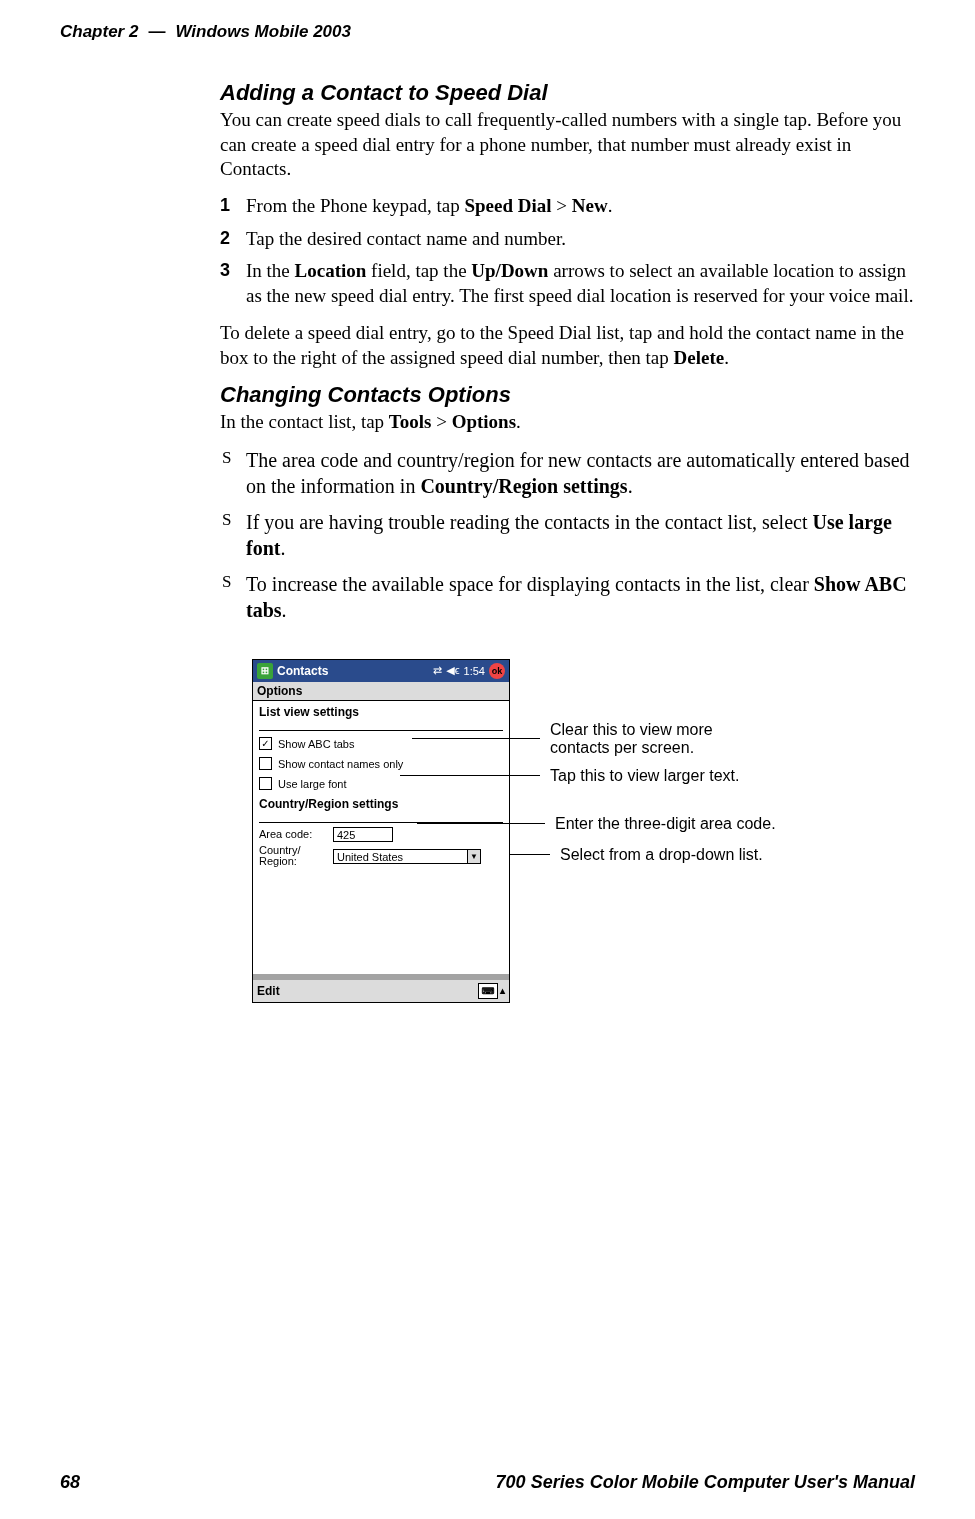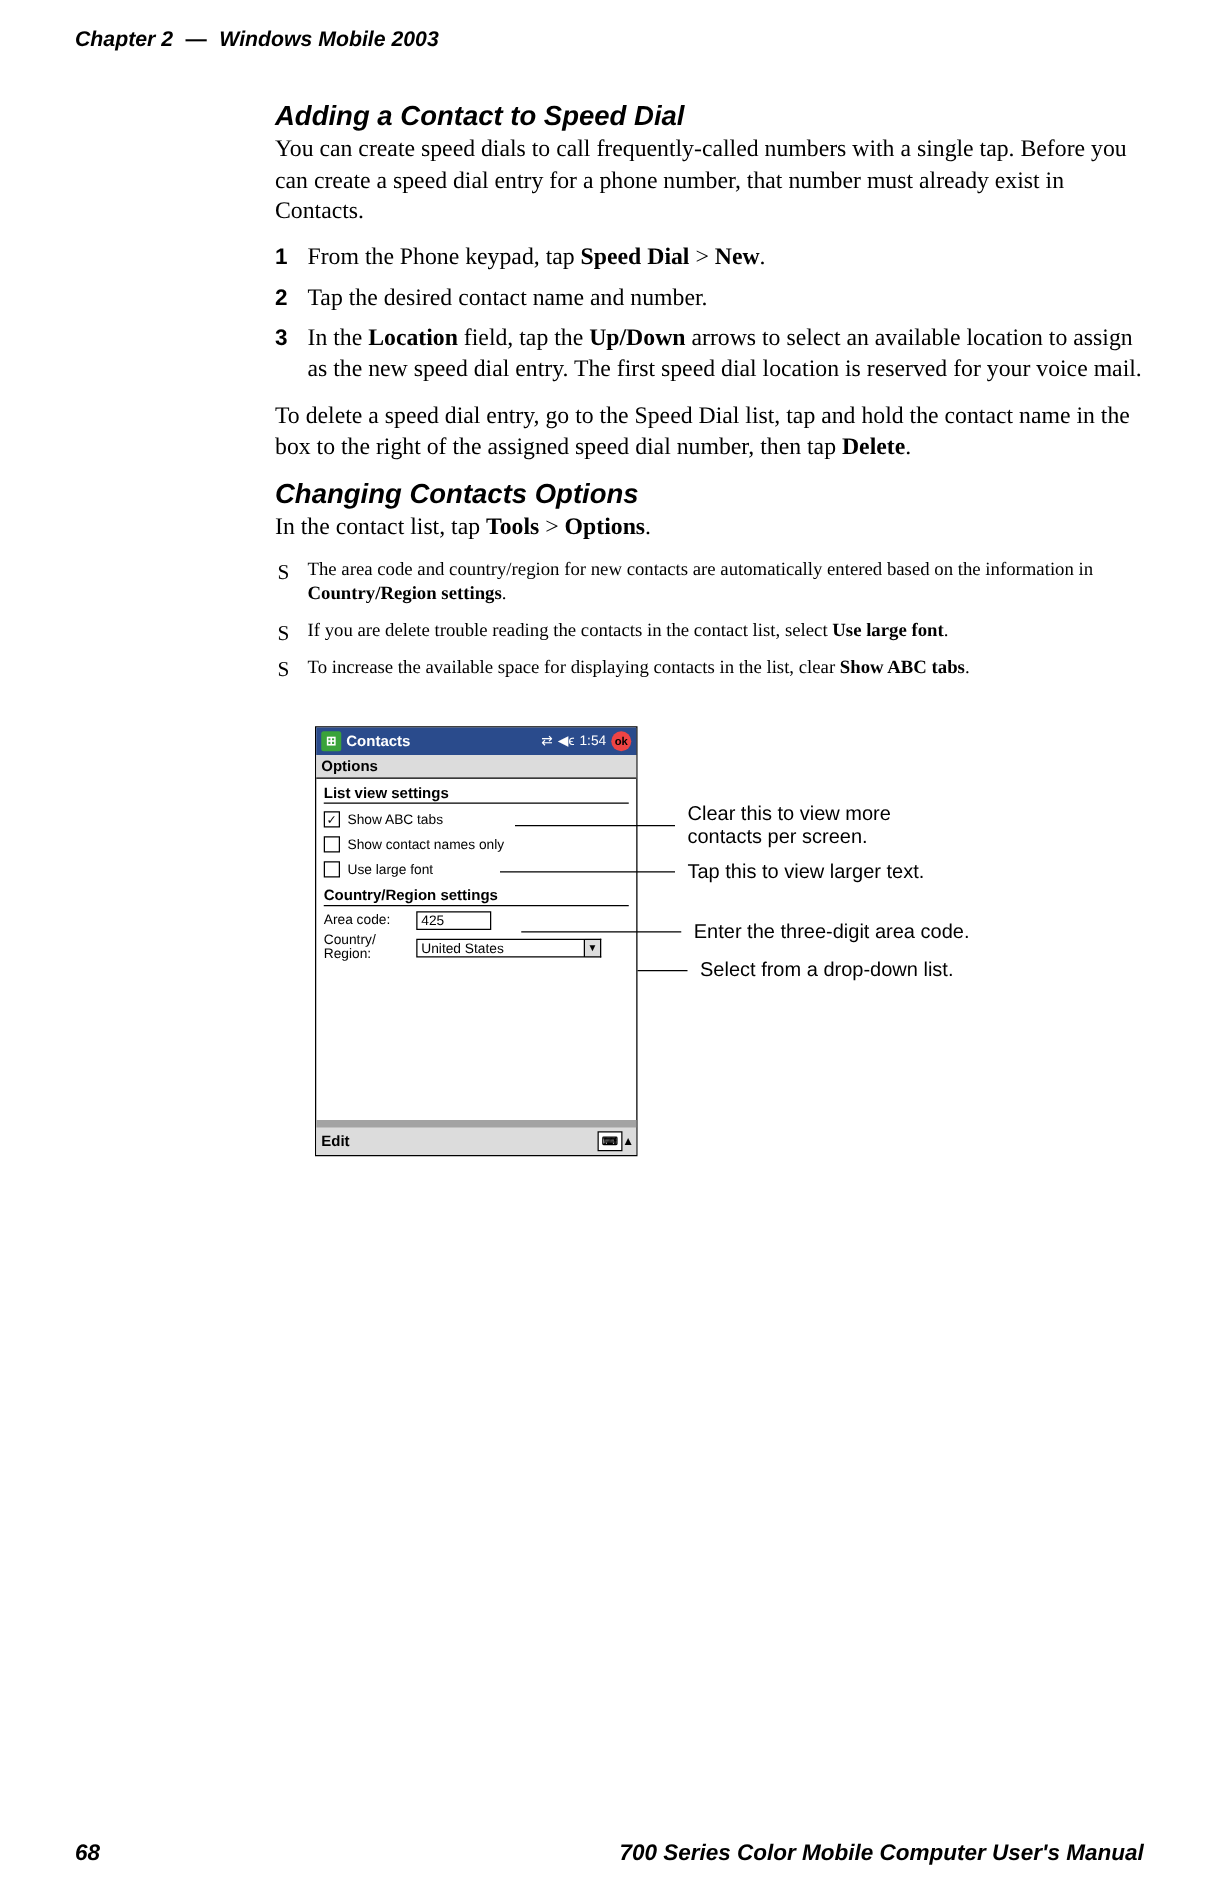--- a/index.html
+++ b/index.html
@@ -71,21 +71,21 @@
     font-family: "Segoe UI", Helvetica, Arial, sans-serif;
     font-weight: bold;
     font-size: 18px;
   }
   ul.bullets {
     list-style: none;
     margin: 0 0 12px 0;
     padding: 0;
   }
   ul.bullets li {
-    font-size: 15px;
+    font-size: 20px;
     line-height: 1.3;
     margin-bottom: 10px;
     position: relative;
     padding-left: 26px;
   }
   ul.bullets li::before {
     content: "S";
     font-family: Georgia, serif;
     position: absolute;
     left: 2px;
@@ -137,21 +137,21 @@
     background: #dcdcdc;
     border-bottom: 1px solid #000;
     padding: 2px 4px;
     font-weight: bold;
     font-size: 12px;
   }
   .group-head {
     font-weight: bold;
     border-bottom: 1px solid #000;
     margin: 4px 6px 4px 6px;
-    padding-bottom: 1px;
+    padding-bottom: 11px;
     font-size: 12px;
   }
   .opt-row {
     display: flex;
     align-items: center;
     gap: 6px;
     margin: 2px 6px;
     font-size: 11px;
     height: 18px;
   }
@@ -274,21 +274,21 @@
     <h3 class="section section-gap">Changing Contacts Options</h3>
     <p class="body">
       <span>In the contact list, tap </span><span class="b">Tools</span><span> &gt; </span><span class="b">Options</span><span>.</span>
     </p>
 
     <ul class="bullets">
       <li>
         <span>The area code and country/region for new contacts are automatically entered based on the information in </span><span class="b">Country/Region settings</span><span>.</span>
       </li>
       <li>
-        <span>If you are delete trouble reading the contacts in the contact list, select </span><span class="b">Use large font</span><span>.</span>
+        <span>If you are having trouble reading the contacts in the contact list, select </span><span class="b">Use large font</span><span>.</span>
       </li>
       <li>
         <span>To increase the available space for displaying contacts in the list, clear </span><span class="b">Show ABC tabs</span><span>.</span>
       </li>
     </ul>
 
     <div class="figure-wrap">
 
       <div class="device">
         <div class="titlebar">

